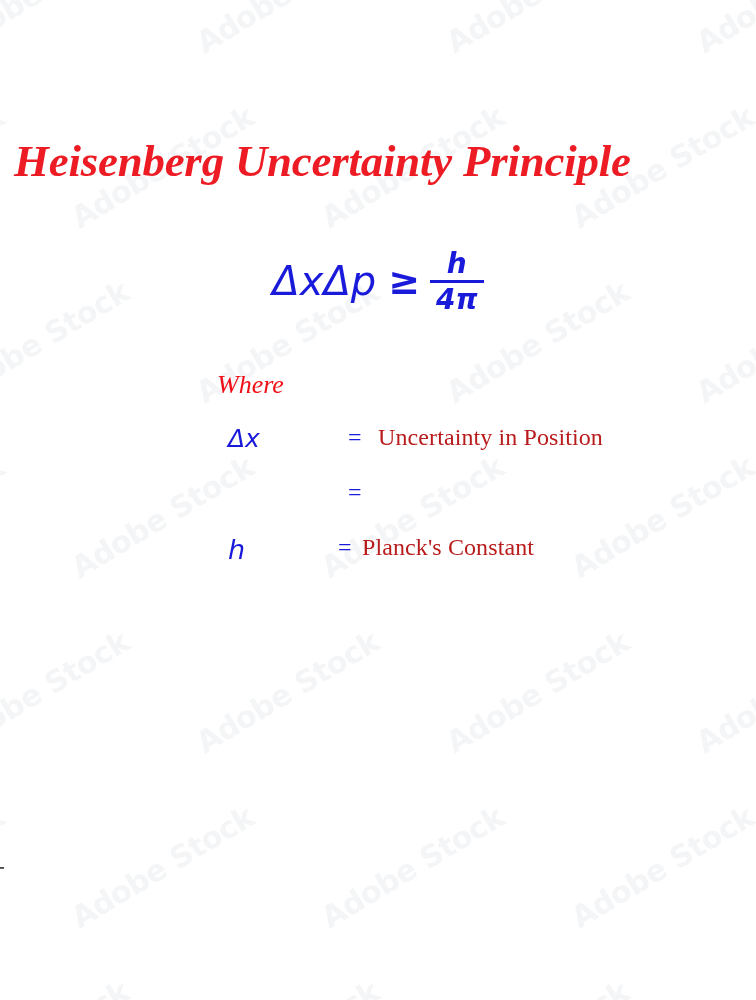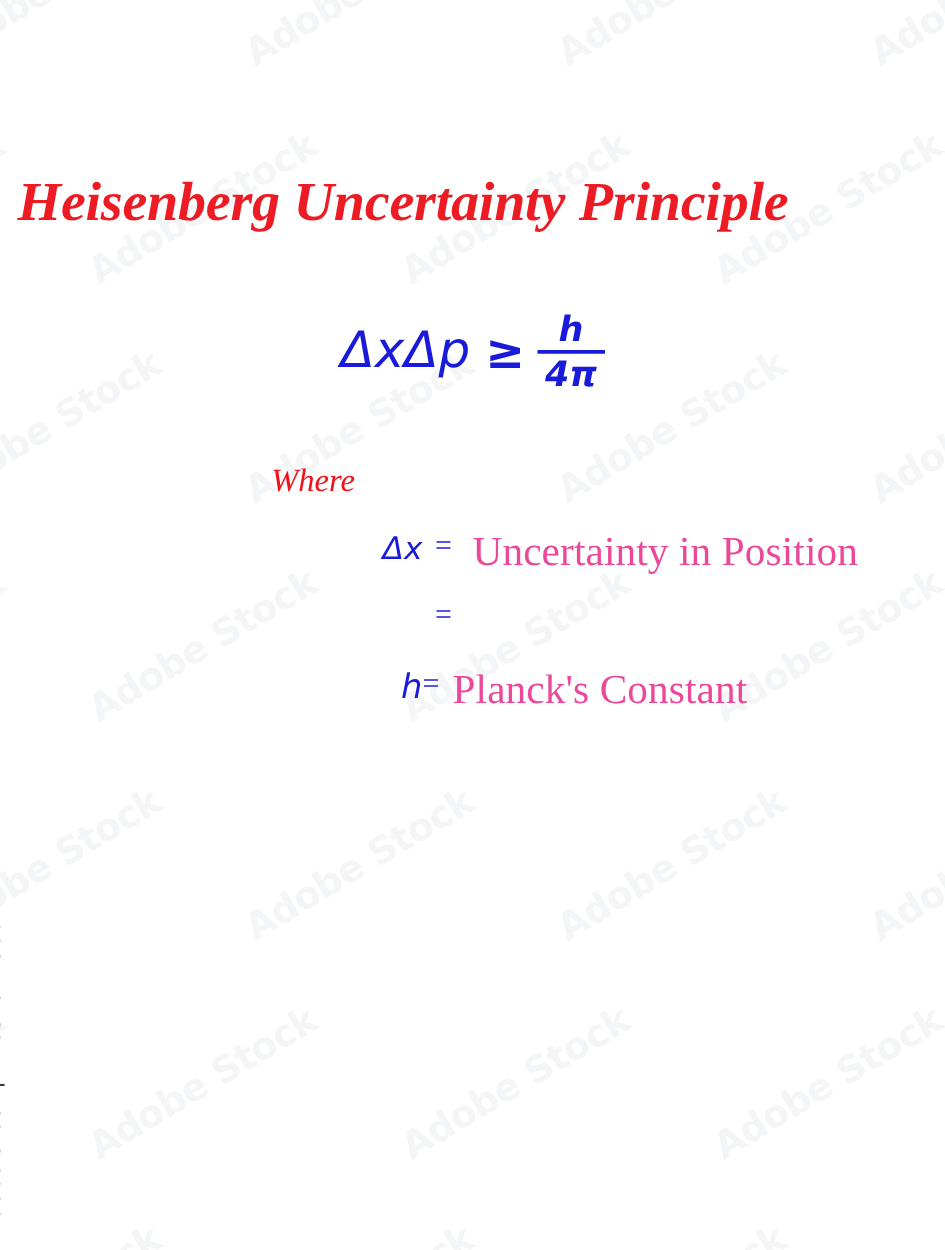--- a/index.html
+++ b/index.html
@@ -173,42 +173,41 @@
   .def-row {
     position: relative;
     height: 55px;
     white-space: nowrap;
     color: #1A1ADB;
   }
   .def-sym {
     position: absolute;
     left: 228px;
     width: 110px;
-    text-align: right;
     font-family: "DejaVu Sans", sans-serif;
     font-style: italic;
     font-weight: 500;
     font-size: 25px;
     color: #1A1ADB;
   }
   .def-eq {
     position: absolute;
     left: 348px;
     font-family: "Liberation Serif", "DejaVu Serif", serif;
     font-size: 24px;
     font-weight: 400;
     color: #1A1ADB;
   }
   .def-text {
     position: absolute;
     left: 378px;
     font-family: "Liberation Serif", "DejaVu Serif", serif;
-    font-size: 33px;
-    font-weight: 400;
-    color: #ec4899;
+    font-size: 24px;
+    font-weight: 400;
+    color: #b91c1c;
     letter-spacing: 0.1px;
   }
   .def-row.r3 .def-eq { left: 338px; }
   .def-row.r3 .def-text { left: 362px; }
   .def-row.r3 .def-sym { font-size: 27px; }
 </style>
 </head>
 <body>
 
 <div id="slide">

